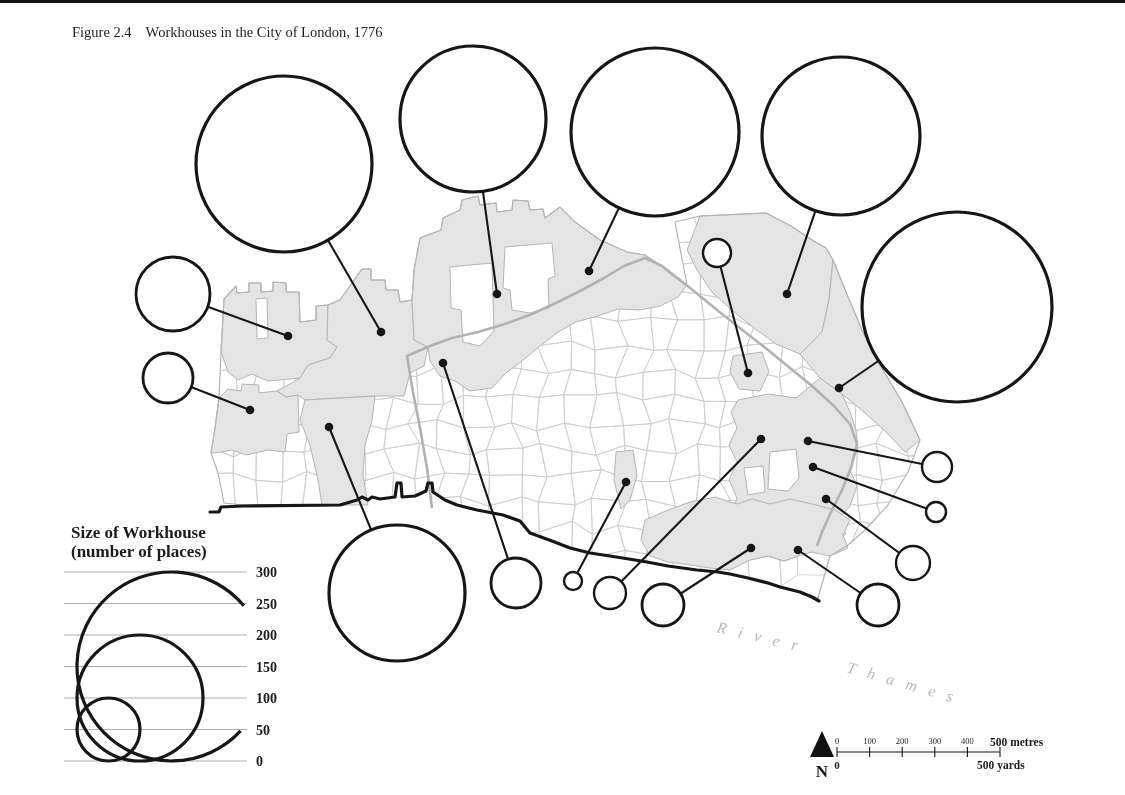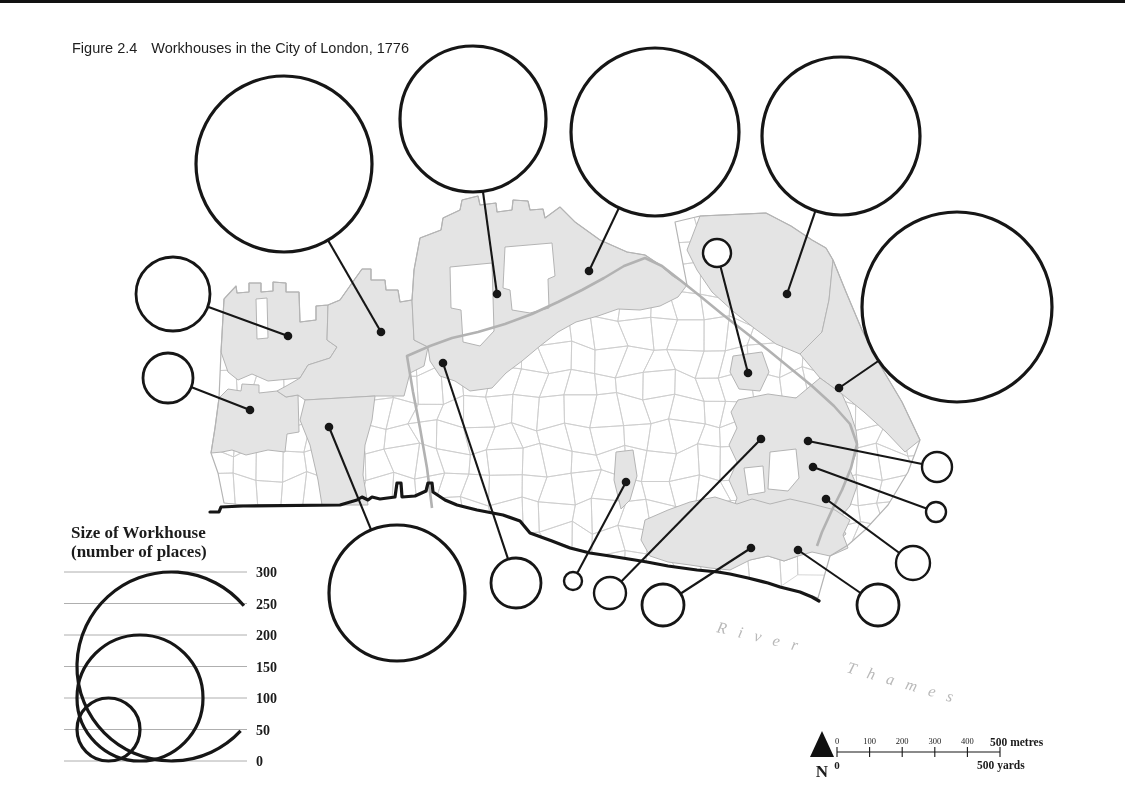--- a/index.html
+++ b/index.html
@@ -1,20 +1,20 @@
 <!DOCTYPE html>
 <html><head>
 <meta charset="utf-8">
 <style>
   html,body{margin:0;padding:0;background:#ffffff;}
   .page{position:relative;width:1125px;height:795px;background:#ffffff;overflow:hidden;
         font-family:"Liberation Sans",sans-serif;}
   .top-rule{position:absolute;top:0;left:0;width:1125px;height:3px;background:#111;}
   .fig-title{position:absolute;left:72px;top:24px;font-size:14.5px;color:#1e1e1e;
-             font-family:Liberation Sans, sans-serif;margin-top:16px;}
+             font-family:Liberation Serif, serif;}
   .fig-title .gap{display:inline-block;width:14px;}
   svg text{font-family:"Liberation Serif",serif;}
   .legend-title{font-size:17px;font-weight:bold;fill:#1b1b1b;}
   .legend-num{font-size:14px;font-weight:bold;fill:#1b1b1b;}
   .sb-small{font-size:8.5px;fill:#1b1b1b;}
   .sb-bold{font-size:11.5px;font-weight:bold;fill:#1b1b1b;}
   .north{font-size:17px;font-weight:bold;fill:#1b1b1b;}
   .river{font-size:16px;font-style:italic;fill:#b9b9b9;}
   .river-1{letter-spacing:12px;}
   .river-2{letter-spacing:12px;}

